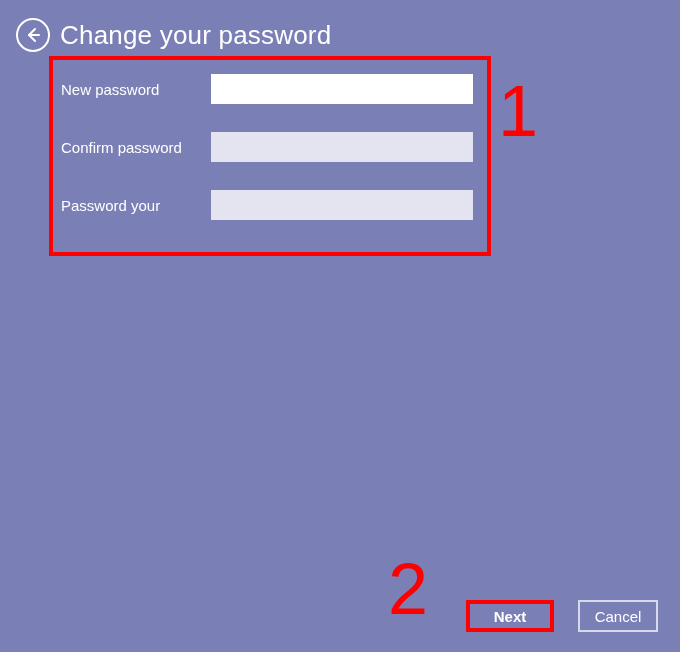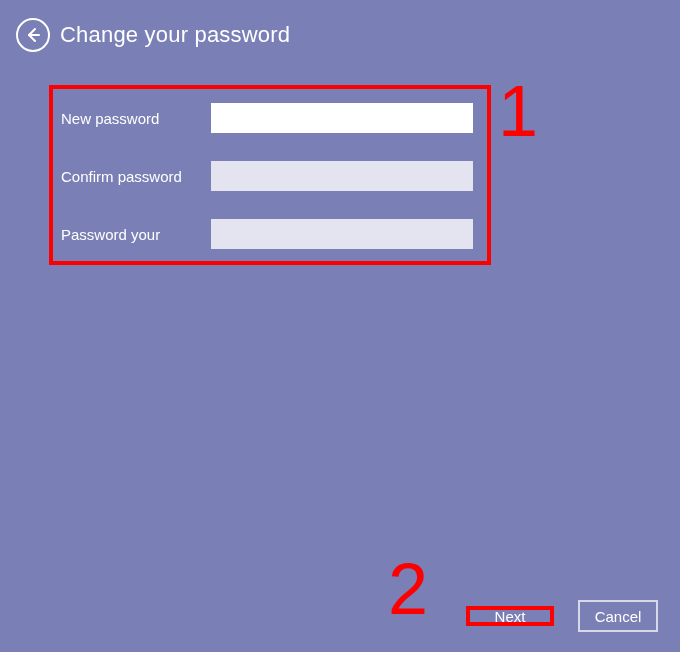--- a/index.html
+++ b/index.html
@@ -22,34 +22,33 @@
       border: 2px solid #ffffff;
       border-radius: 50%;
       display: flex;
       align-items: center;
       justify-content: center;
       cursor: pointer;
       flex-shrink: 0;
     }
     .back-circle svg { display:block; }
     .title {
-      font-size: 22px;
+      font-size: 26px;
       font-weight: 300;
       letter-spacing: 0.2px;
       color: #ffffff;
     }
     .form-box {
       position: absolute;
       left: 49px;
       top: 56px;
       width: 442px;
-      height: 180px;
+      height: 200px;
       border: 4px solid #ff0000;
       padding: 14px 4px 10px 8px;
-      margin-top: 29px;
     }
     .row {
       display: flex;
       align-items: center;
       margin-bottom: 28px;
     }
     .row:last-child { margin-bottom: 0; }
     .lbl {
       width: 150px;
       font-size: 15px;
@@ -101,21 +100,22 @@
       font-size: 15px;
       font-family: inherit;
       cursor: pointer;
       display: flex;
       align-items: center;
       justify-content: center;
     }
     .btn-next {
       border: 4px solid #ff0000;
       width: 88px;
-      height: 20px;
+      height: 32px;
+      font-weight: bold;
     }
   </style>
 </head>
 <body>
 
 <div class="header">
   <div class="back-circle">
     <svg width="18" height="18" viewBox="0 0 18 18">
       <path d="M11 3 L5 9 L11 15" stroke="#ffffff" stroke-width="2" fill="none" stroke-linecap="round" stroke-linejoin="round"></path>
       <line x1="5" y1="9" x2="15" y2="9" stroke="#ffffff" stroke-width="2" stroke-linecap="round"></line>

